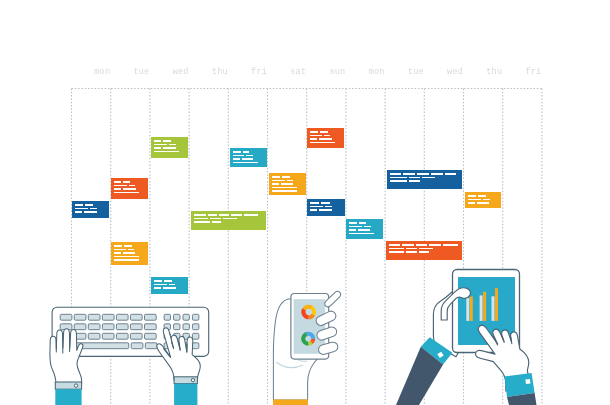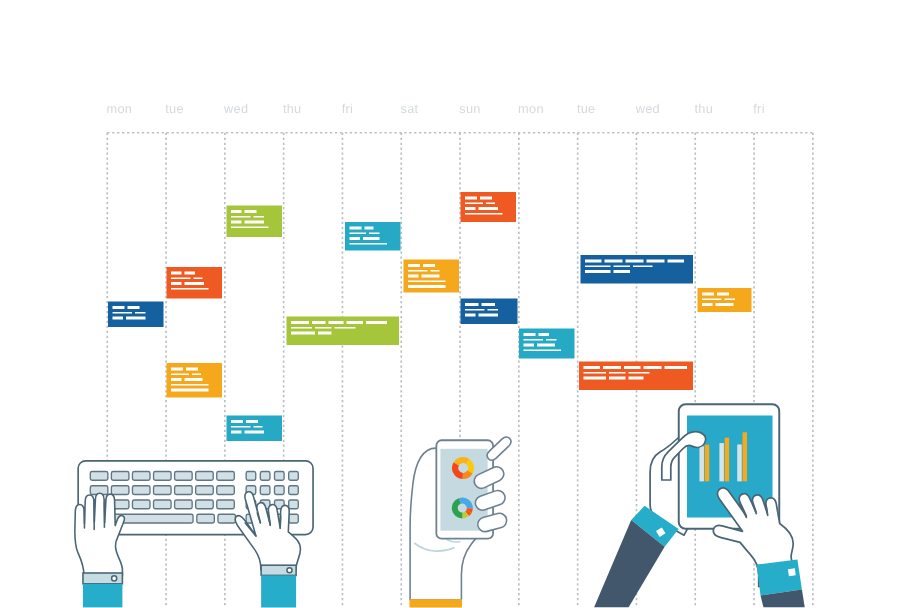--- a/index.html
+++ b/index.html
@@ -1,18 +1,18 @@
 <!DOCTYPE html>
 <html><head>
 <meta charset="utf-8">
 <style>
   html,body{margin:0;padding:0;}
   body{width:610px;height:405px;background:#ffffff;font-family:"Liberation Sans",sans-serif;overflow:hidden;}
   #stage{position:relative;width:610px;height:405px;background:#ffffff;}
-  .daylabel{position:absolute;font-size:8.5px;line-height:9px;color:#d6dadd;letter-spacing:.2px;text-align:left;}
+  .daylabel{position:absolute;font-size:8.5px;line-height:9px;color:#d6dadd;letter-spacing:.2px;text-align:right;font-family:Liberation Mono, monospace;}
   .card{position:absolute;box-sizing:border-box;}
 </style>
 </head>
 <body>
 
 <div id="stage">
   <div id="labels">
       <div class="daylabel" style="left: 71px; top: 68px; width: 39.2px;">mon</div>
       <div class="daylabel" style="left: 110.2px; top: 68px; width: 39.2px;">tue</div>
       <div class="daylabel" style="left: 149.4px; top: 68px; width: 39.2px;">wed</div>

